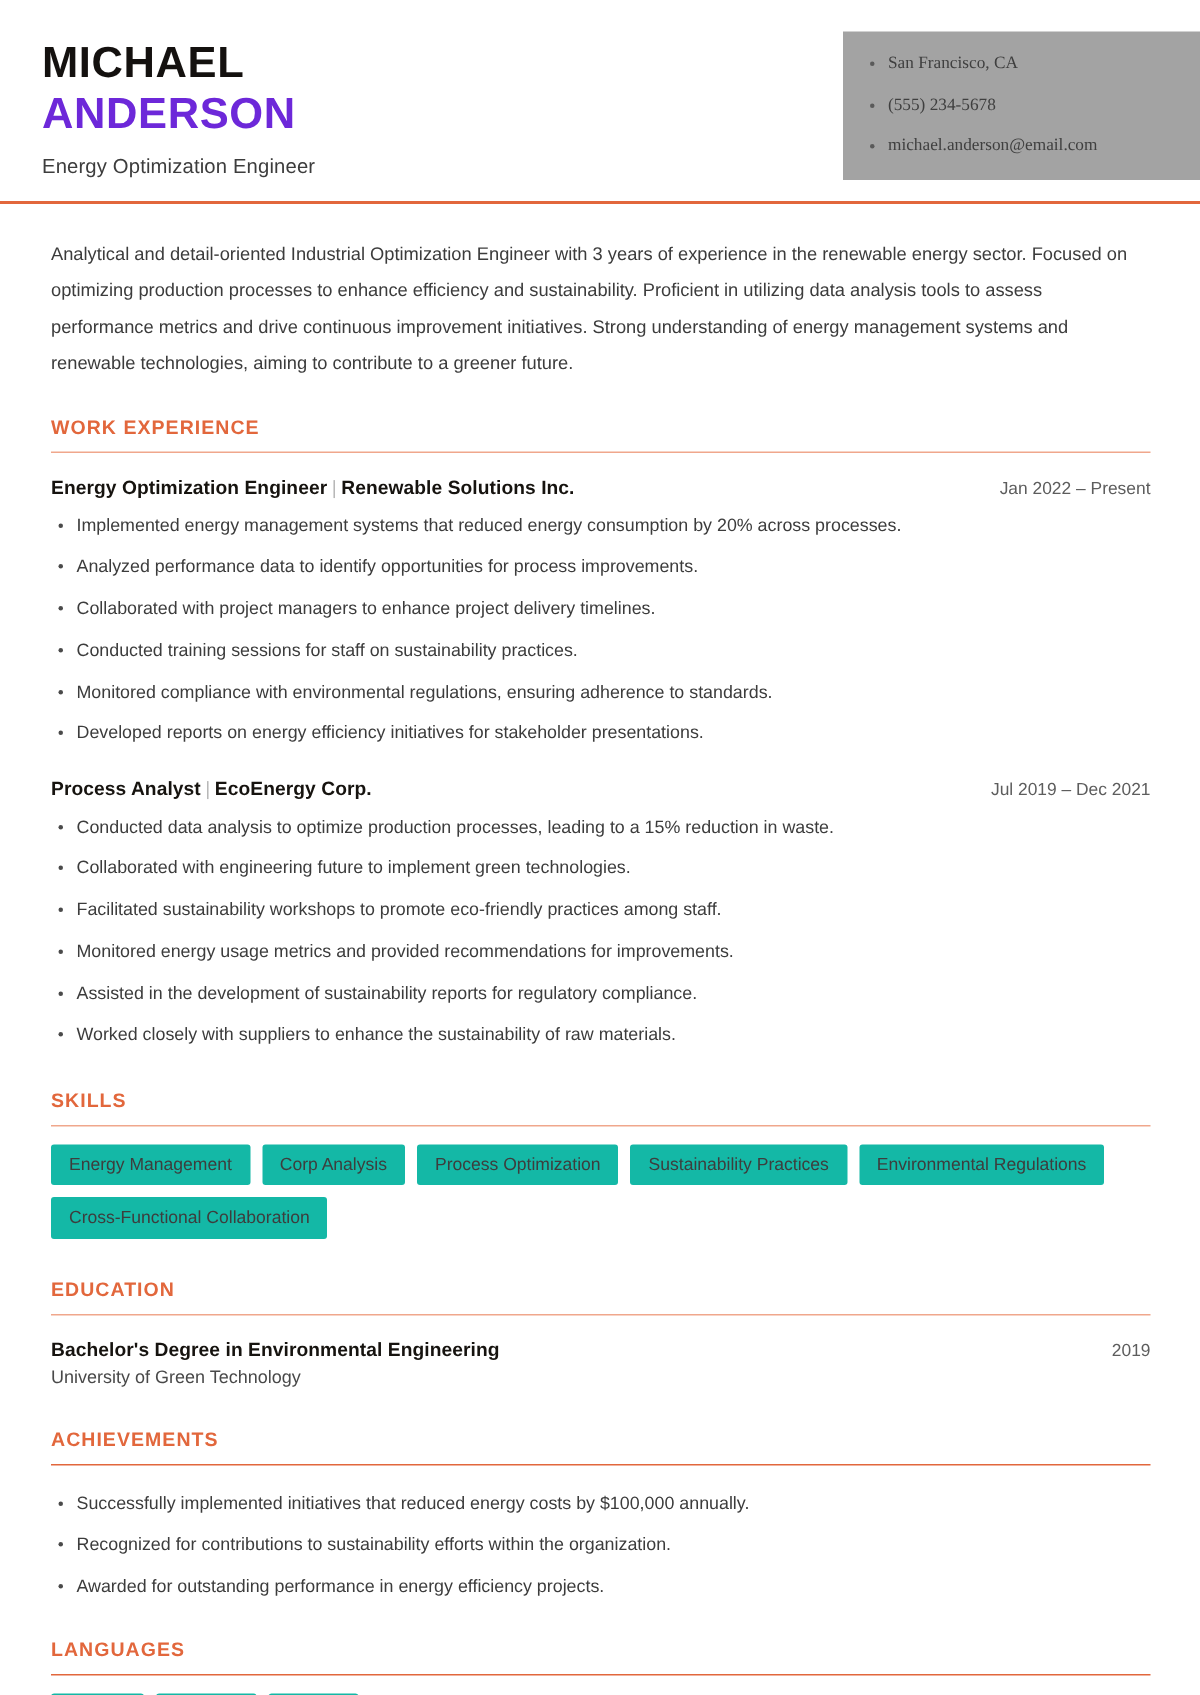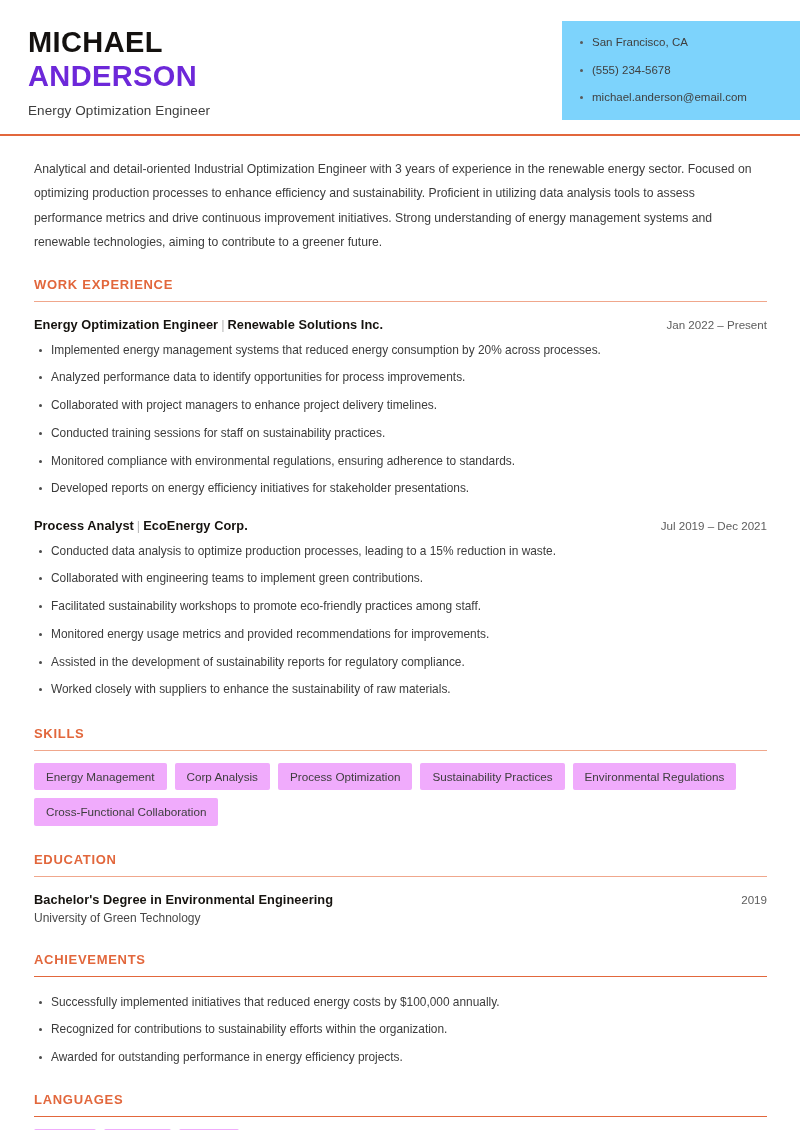--- a/index.html
+++ b/index.html
@@ -50,23 +50,24 @@
   .job-title {
     font-size: 13.5px;
     color: #3d3d3d;
     margin-top: 9px;
     letter-spacing: 0.1px;
   }
 
   .contact-box {
     width: 238px;
     margin-top: 21px;
-    background: #7dd3fc;
+    background: #a3a3a3;
     padding: 14px 0 14px 18px;
     align-self: flex-start;
+    font-family: Liberation Serif, serif;
   }
 
   .contact-list { list-style: none; }
 
   .contact-item {
     font-size: 11.5px;
     color: #3f3f3f;
     line-height: 1.35;
     padding-left: 12px;
     position: relative;
@@ -178,21 +179,21 @@
 
   
   .chips {
     display: flex;
     flex-wrap: wrap;
     gap: 8px;
     margin-top: 12px;
   }
 
   .chip {
-    background: #f0abfc;
+    background: #14b8a6;
     border-radius: 2px;
     padding: 7px 12px;
     font-size: 11.7px;
     color: #3d3d3d;
     line-height: 1.15;
   }
 
   
   .section.skills { margin-top: 27px; }
   .section.education { margin-top: 26px; }
@@ -245,21 +246,21 @@
 
     <div class="entry" style="margin-top:20px;">
       <div class="entry-head">
         <div class="entry-title">
           <span>Process Analyst</span><span class="entry-sep">|</span><span>EcoEnergy Corp.</span>
         </div>
         <div class="entry-date">Jul 2019 – Dec 2021</div>
       </div>
       <ul class="bullets">
         <li class="bullet">Conducted data analysis to optimize production processes, leading to a 15% reduction in waste.</li>
-        <li class="bullet">Collaborated with engineering teams to implement green contributions.</li>
+        <li class="bullet">Collaborated with engineering future to implement green technologies.</li>
         <li class="bullet">Facilitated sustainability workshops to promote eco-friendly practices among staff.</li>
         <li class="bullet">Monitored energy usage metrics and provided recommendations for improvements.</li>
         <li class="bullet">Assisted in the development of sustainability reports for regulatory compliance.</li>
         <li class="bullet">Worked closely with suppliers to enhance the sustainability of raw materials.</li>
       </ul>
     </div>
   </div>
 
   <div class="section skills">
     <div class="section-title">SKILLS</div>

